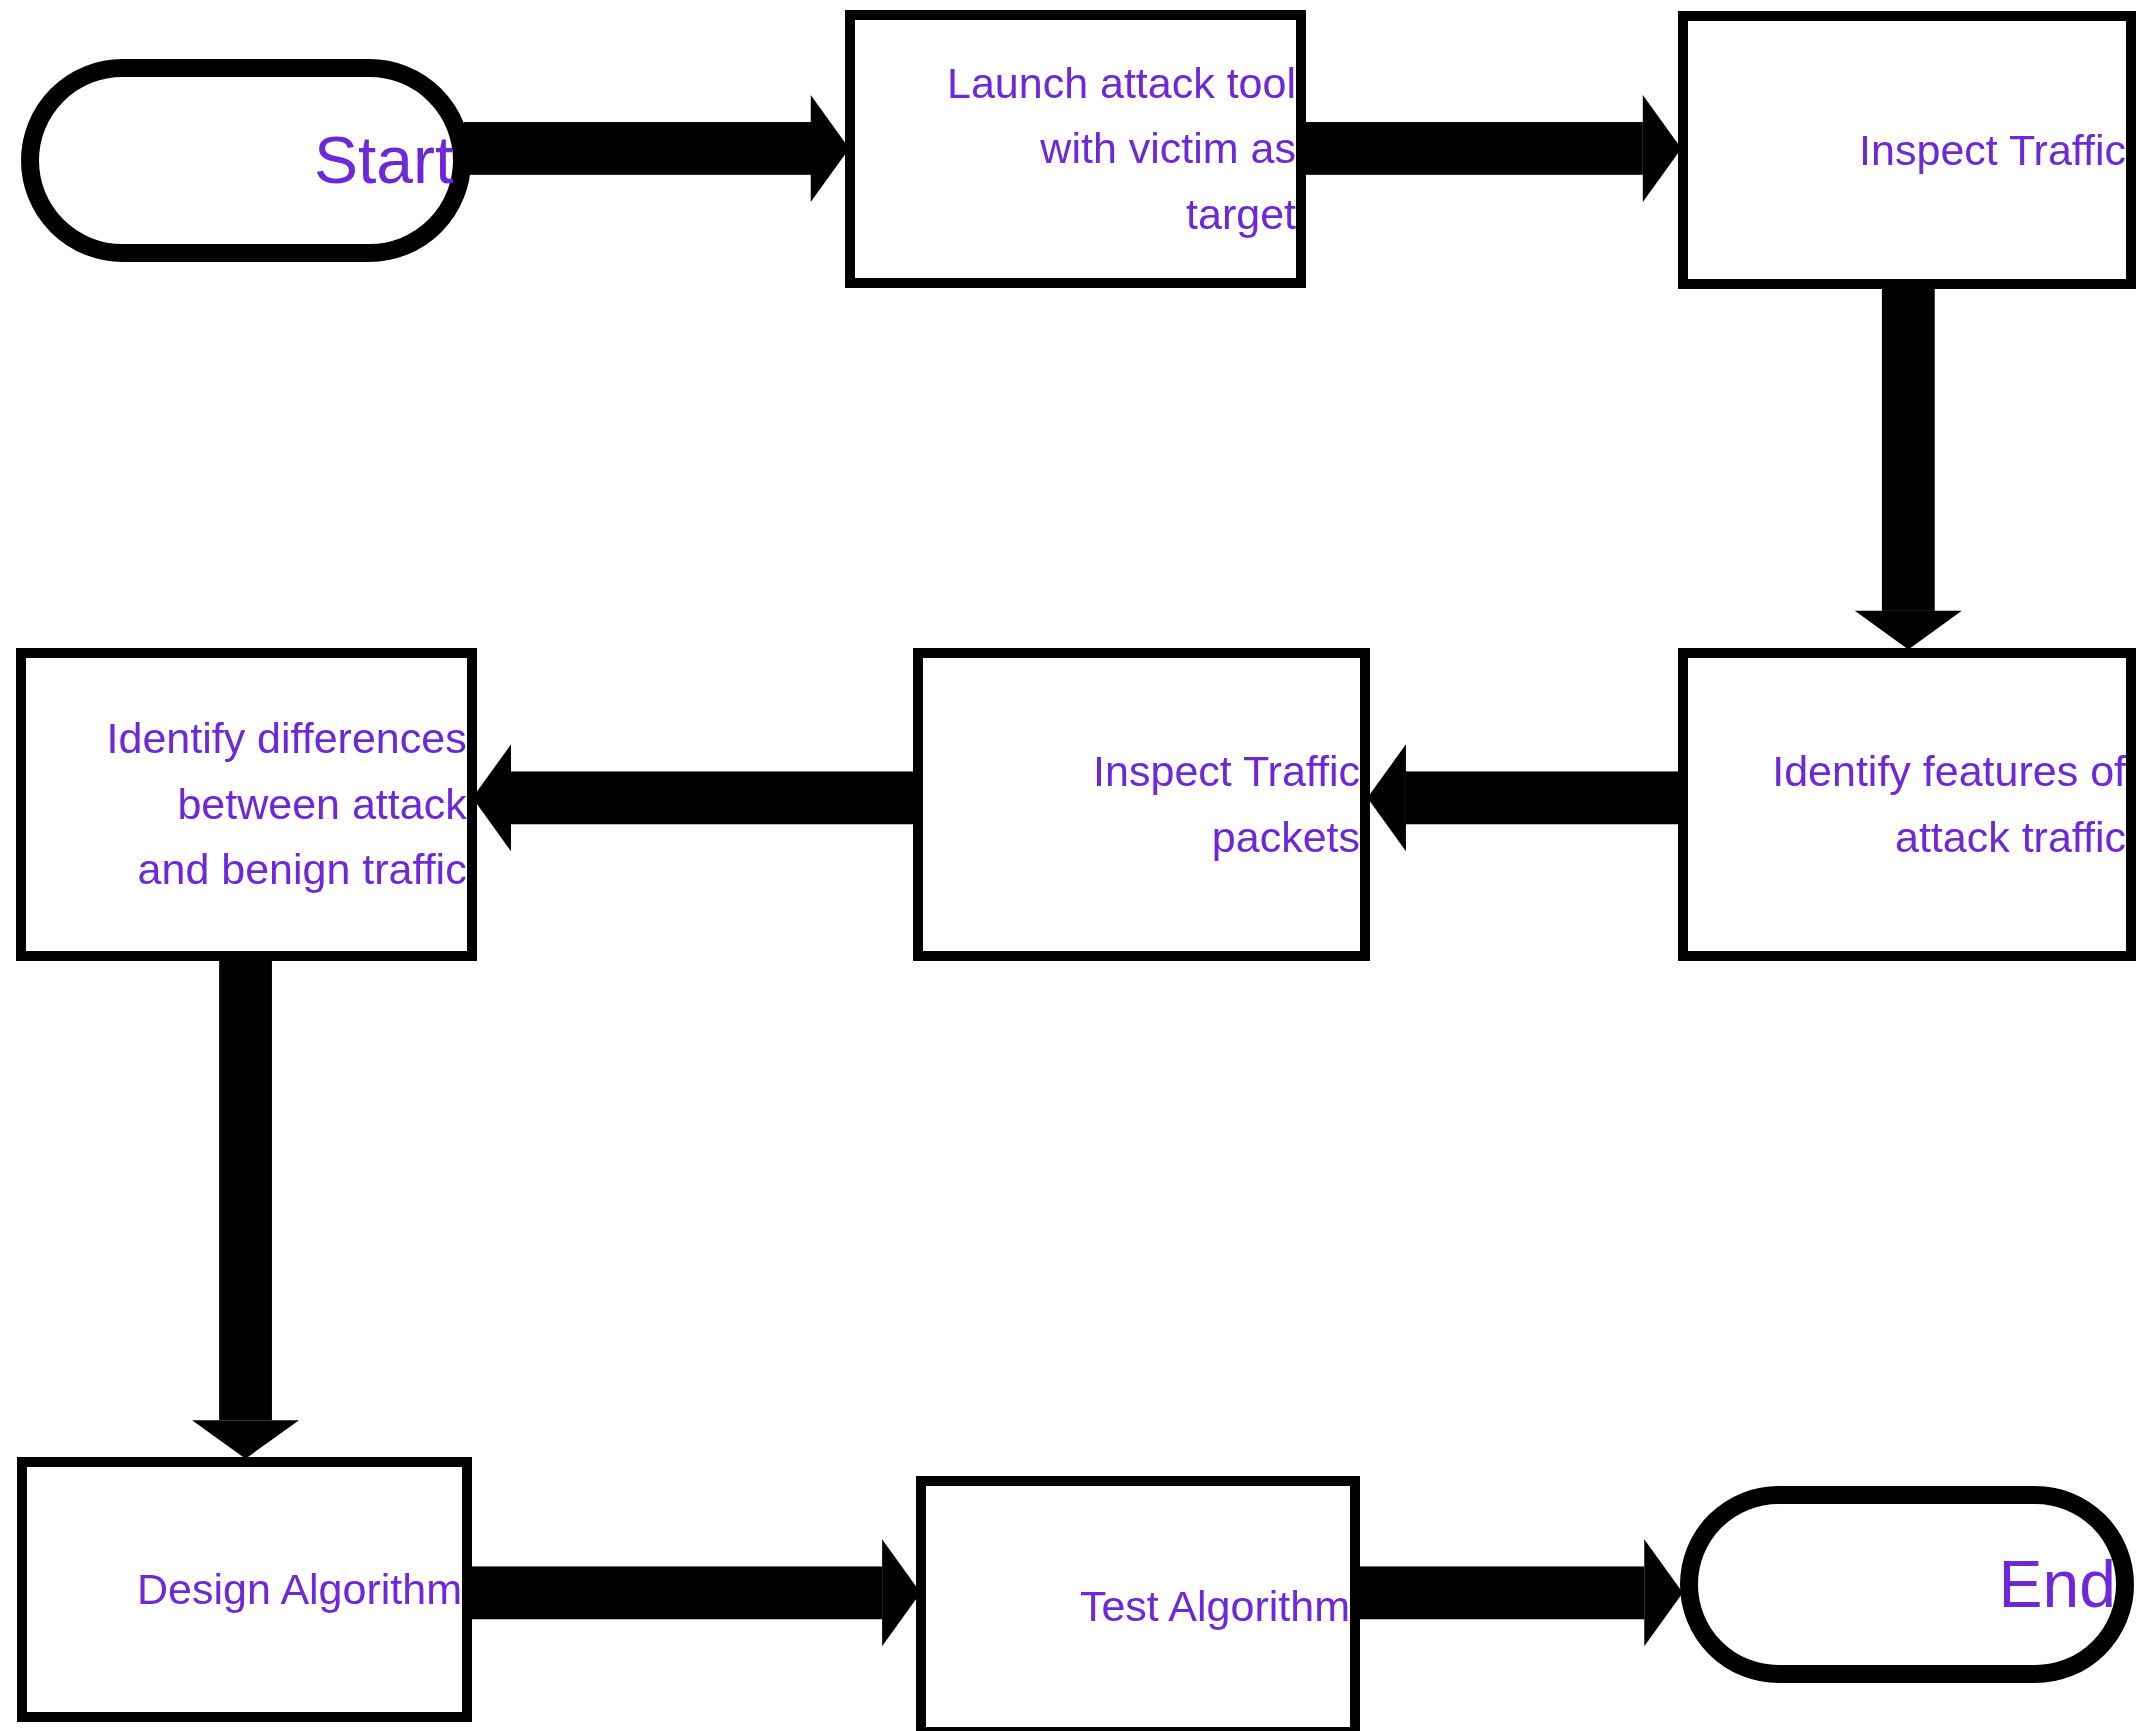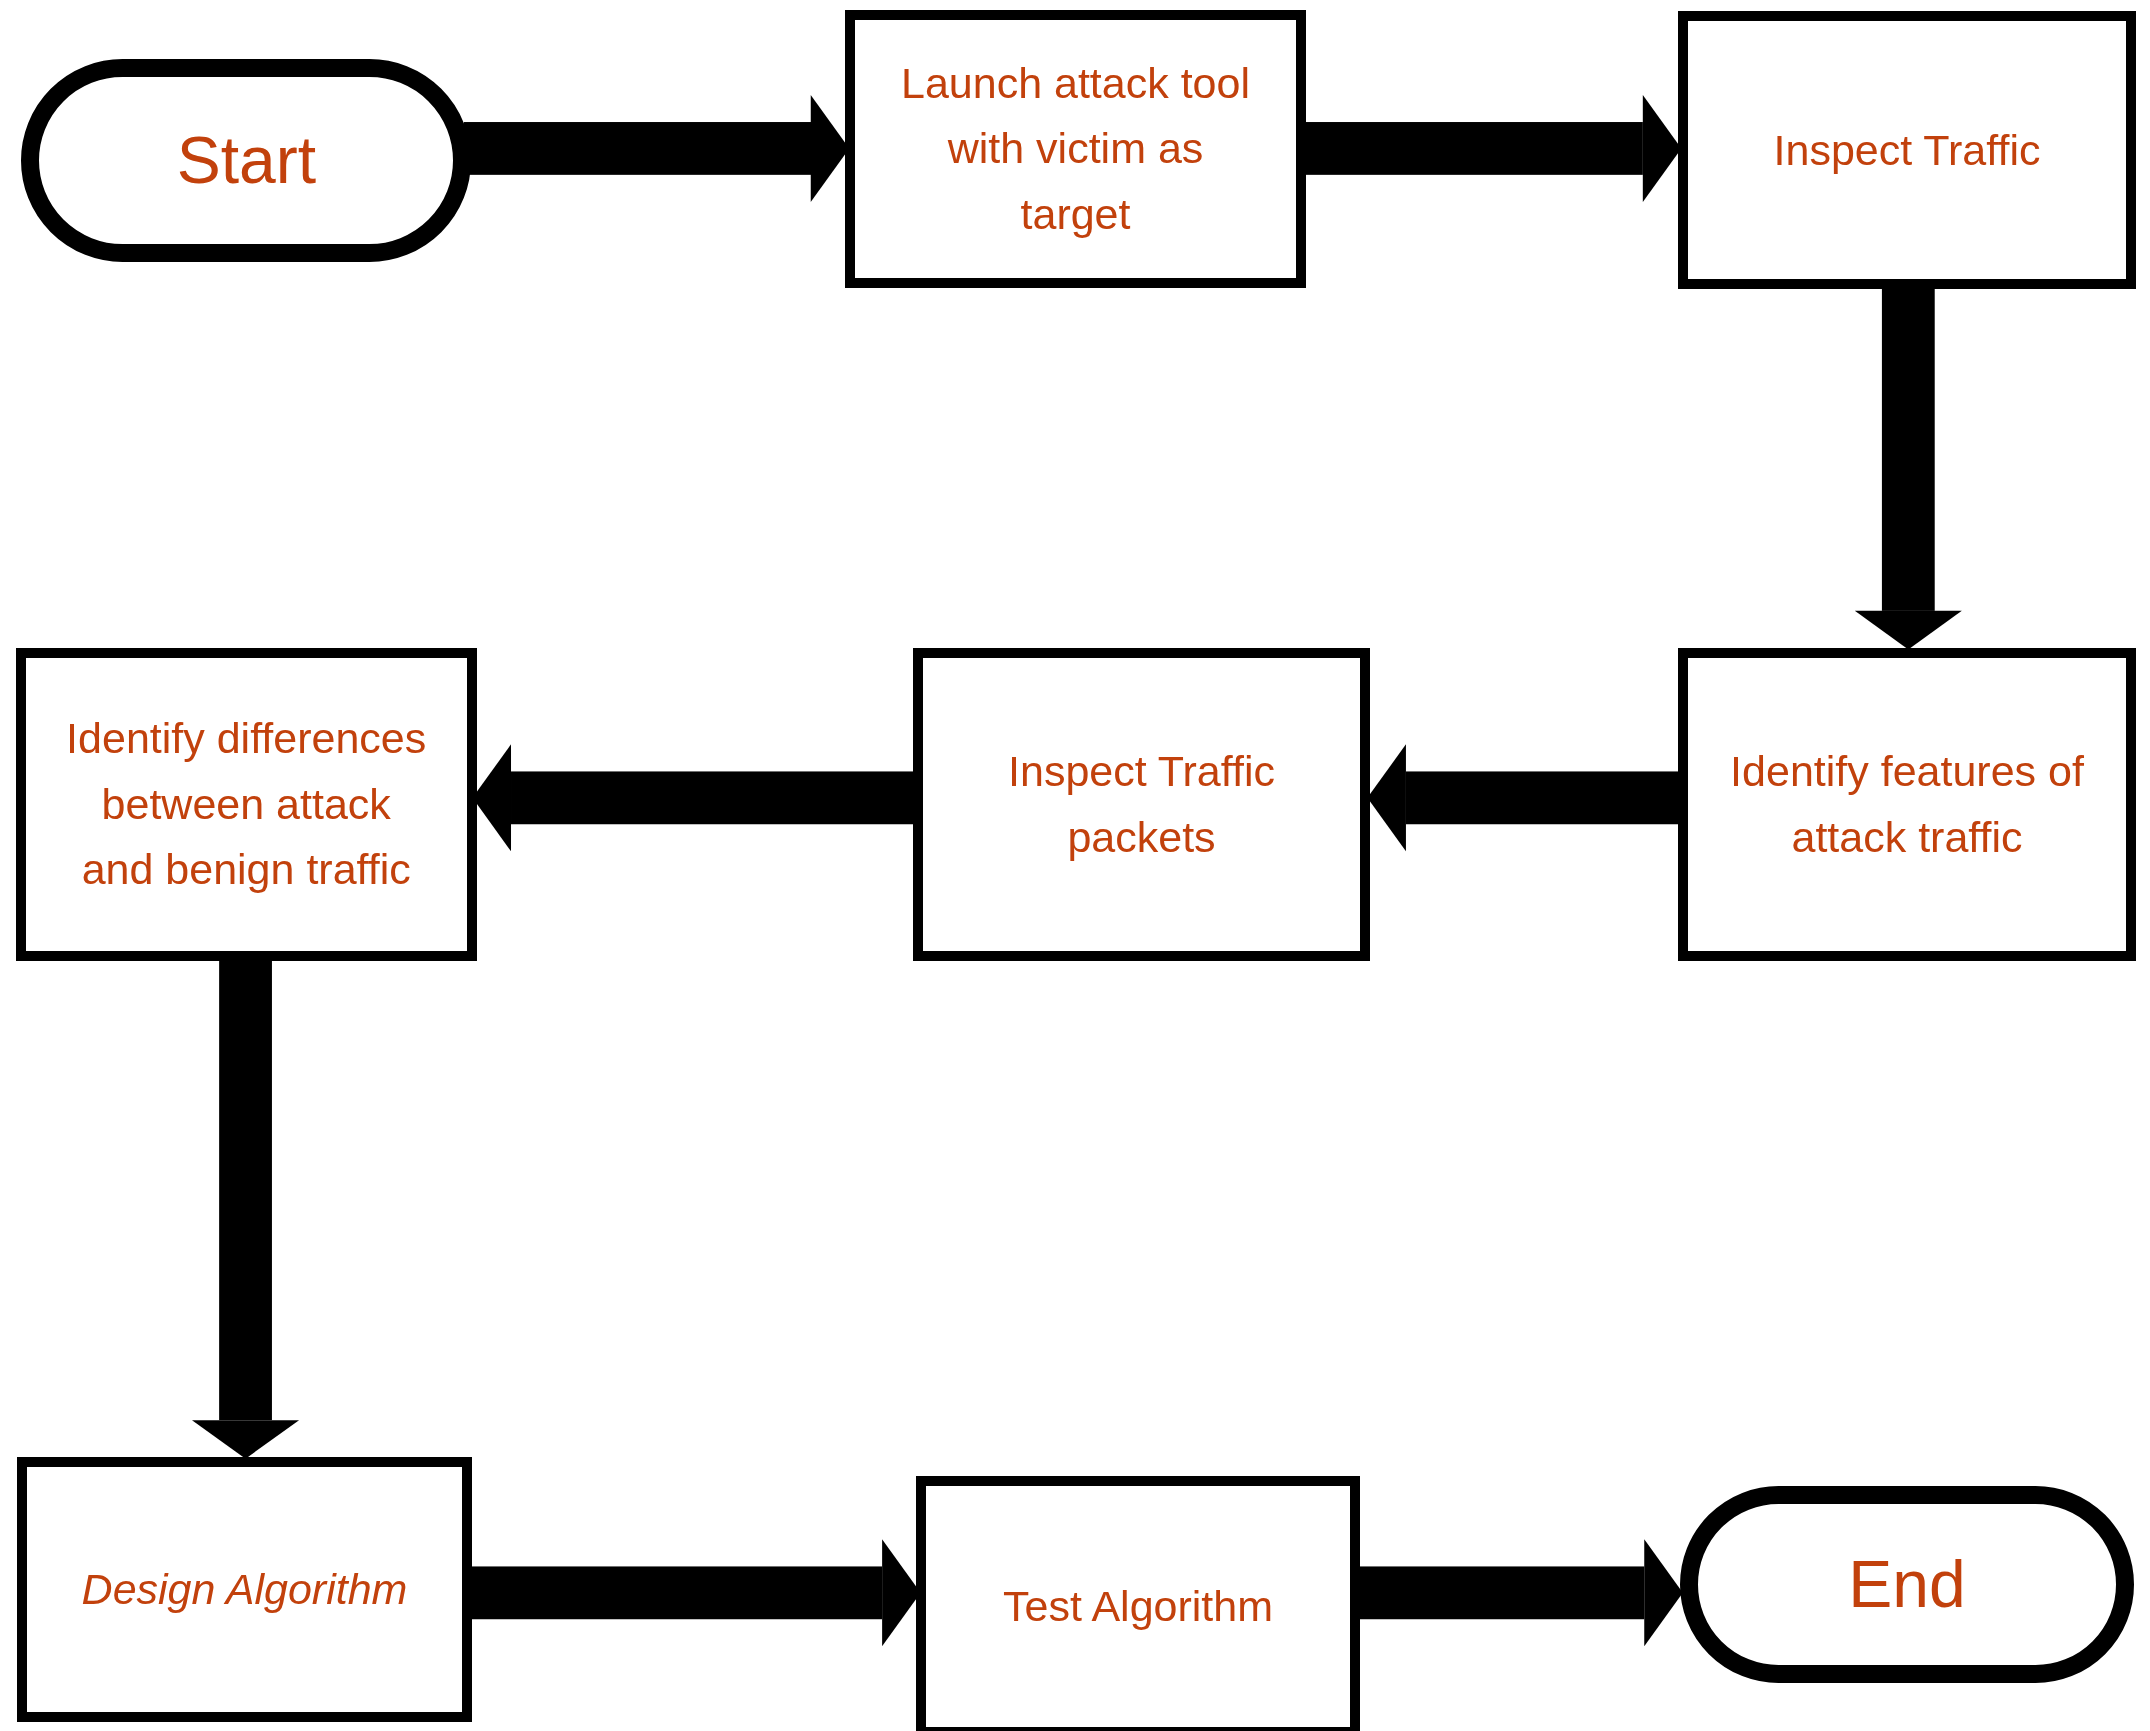--- a/index.html
+++ b/index.html
@@ -19,24 +19,24 @@
     position: absolute;
     left: 0;
     top: 0;
     z-index: 1;
   }
   .node {
     position: absolute;
     box-sizing: border-box;
     background: #ffffff;
     border: 10.7px solid #000000;
-    color: #c2410c;
+    color: #6d28d9;
     display: flex;
     flex-direction: column;
-    align-items: center;
+    align-items: flex-end;
     justify-content: center;
     text-align: center;
     font-size: 43px;
     line-height: 1.52;
     z-index: 2;
   }
   .node .ln {
     display: block;
     white-space: nowrap;
   }
@@ -47,21 +47,21 @@
     line-height: 1.1;
     margin-top: 12px;
   }
   
   #n-start                 { left: 21.4px;   top: 47px;   width: 450px; height: 203px; }
   #n-launch                { left: 845px; top: 10px;   width: 461px; height: 278px; }
   #n-capture               { left: 1678px; top: 11.4px;   width: 458px; height: 278px; }
   #n-identify-differences  { left: 15.7px;   top: 648px;  width: 461px; height: 313px; }
   #n-inspect               { left: 913px; top: 648px;  width: 457px; height: 313px; }
   #n-identify-features     { left: 1678px; top: 648px;  width: 458px; height: 313px; }
-  #n-design                { left: 17px;   top: 1457px; width: 455px; height: 265px; font-style: italic; }
+  #n-design                { left: 17px;   top: 1457px; width: 455px; height: 265px; }
   #n-test                  { left: 916px; top: 1459px; width: 444px; height: 261px; margin-top: 17px; }
   #n-end                   { left: 1680px; top: 1474px; width: 454px; height: 197px; }
 </style>
 </head>
 <body>
 
 <div class="canvas">
 
   <svg class="arrows" width="2151" height="1732" viewBox="0 0 3014 2427">
 

